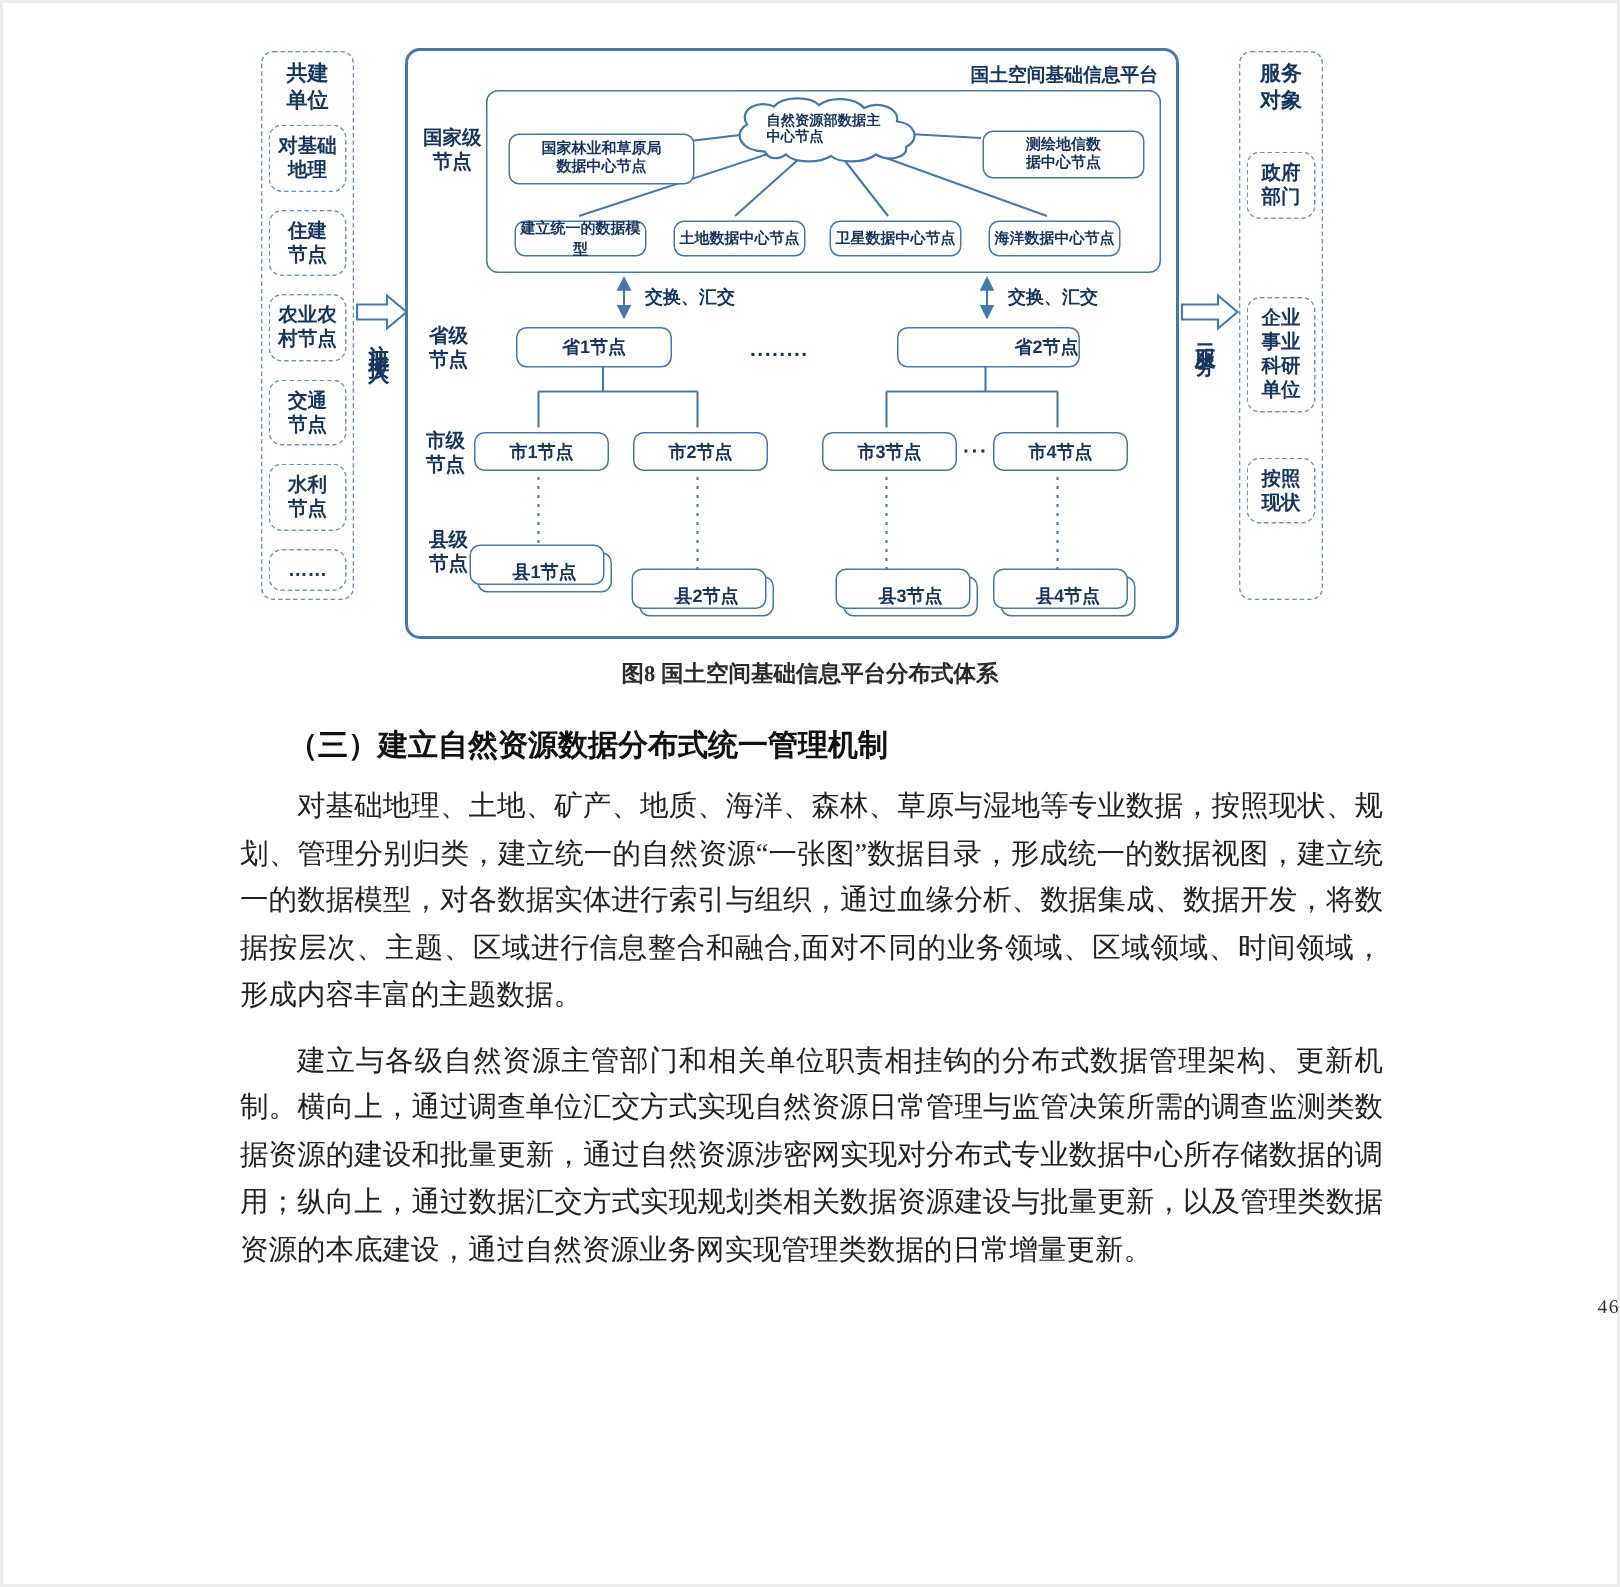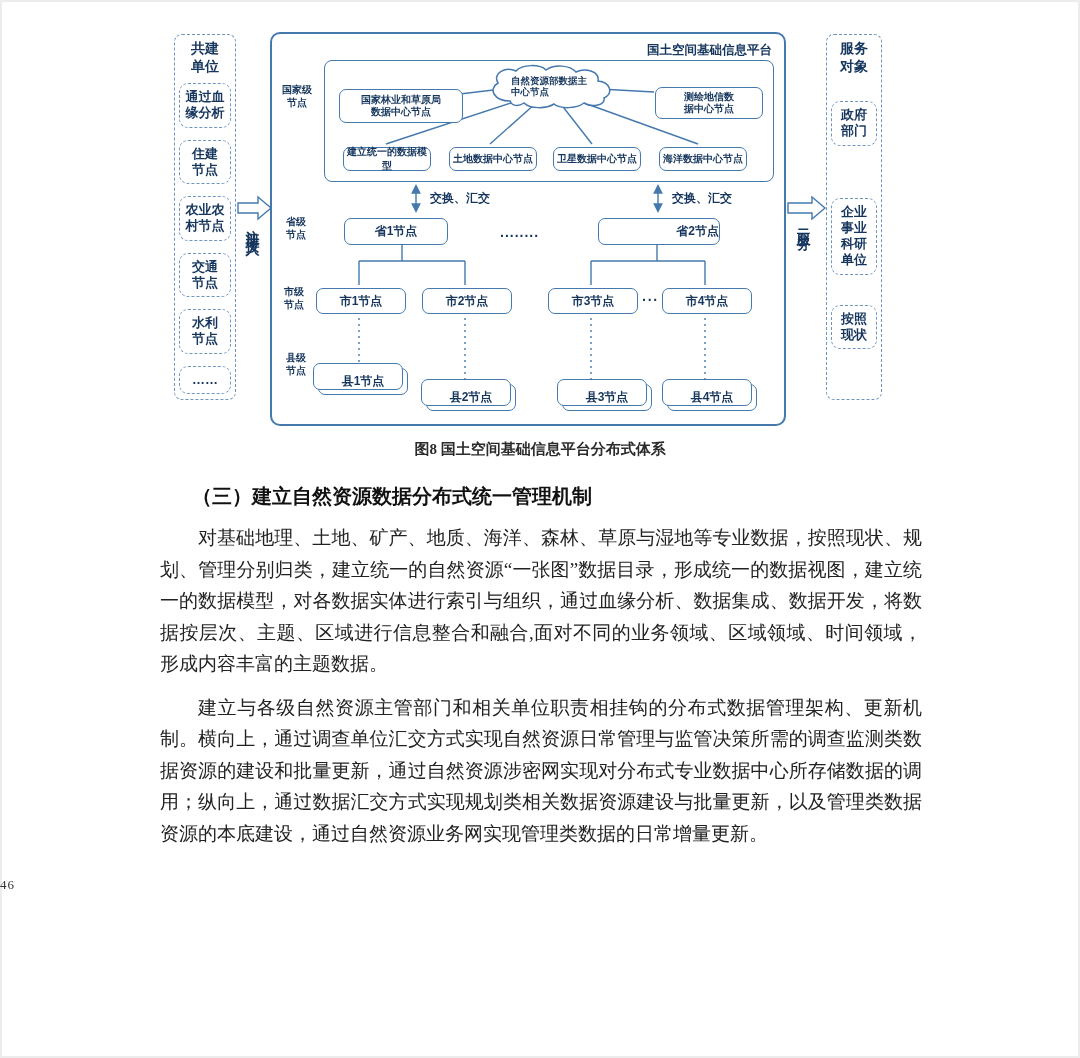--- a/index.html
+++ b/index.html
@@ -29,21 +29,21 @@
   .cw5{display:inline-block;width:5em;line-height:1.2;word-break:break-all;}
   .cw8{display:inline-block;width:8.2em;line-height:1.2;word-break:break-all;}
 
   .v-label { position:absolute; writing-mode:vertical-rl; text-orientation:upright;
              font-size:14px; font-weight:700; color:#16365d; letter-spacing:4px; z-index:2; }
 
   .main-box { position:absolute; left:102px; top:4px; width:516px; height:394px;
               border:2px solid #4579ad; border-radius:10px; z-index:2; background:transparent;padding-left:32px; }
   .platform-title { position:absolute; right:12px; top:8px; font-size:12.5px;
                     font-weight:700; color:#16365d; }
-  .lvl { position:absolute; color:#16365d; font-weight:700; font-size:10px;
+  .lvl { position:absolute; color:#16365d; font-weight:700; font-size:13px;
          text-align:center; z-index:3; }
   .national-box { position:absolute; left:52px; top:26px; width:450px; height:122px;
                   border:1.5px solid #4579ad; border-radius:8px; }
   .cloud { position:absolute; left:155px; top:2px; width:140px; height:46px; z-index:3; }
   .cloud svg { position:absolute; left:0; top:0; }
   .cloud-text { position:absolute; inset:0; display:flex; align-items:center;
                 justify-content:center; text-align:left; font-size:9.5px;
                 font-weight:600; color:#16365d; }
   .node { position:absolute; border:1.5px solid #4579ad; border-radius:7px; background:#fff;
           color:#16365d; font-weight:600; display:flex; align-items:center;
@@ -55,21 +55,21 @@
           background:#fff; z-index:-1; }
   .exchange { position:absolute; font-size:12px; font-weight:700; color:#16365d; z-index:3; }
   .dots { position:absolute; font-size:14px; font-weight:700; color:#16365d;
           letter-spacing:1px; z-index:3; }
 
   
   .caption { text-align:center; margin-top:10px; font-size:15px; font-weight:700; color:#2b2b2b; }
   .heading { margin:24px 0 0 192px; font-size:20px; font-weight:700; color:#111; }
   .body-para { margin:12px 158px 0 160px; font-size:19px; line-height:31.5px;
                text-align:justify; text-indent:2em; color:#222; }
-  .page-number { text-align:left; margin-top:28px; font-size:13px; color:#333; letter-spacing:1px; }
+  .page-number { text-align:right; margin-top:14px; font-size:13px; color:#333; letter-spacing:1px; }
 </style>
 </head>
 <body>
 
 <div class="figure">
 
   <svg class="connectors" width="716" height="402" viewBox="0 0 716 402">
     <defs>
       <marker id="ah" viewBox="0 0 10 10" refX="8" refY="5" markerWidth="7" markerHeight="7" orient="auto-start-reverse">
         <path d="M0,0 L10,5 L0,10 z" fill="#4579ad"></path>
@@ -92,21 +92,21 @@
     <g>
       <line class="dashline" x1="191" y1="284" x2="191" y2="352"></line>
       <line class="dashline" x1="297" y1="284" x2="297" y2="352"></line>
       <line class="dashline" x1="423" y1="284" x2="423" y2="352"></line>
       <line class="dashline" x1="537" y1="284" x2="537" y2="352"></line>
     </g>
   </svg>
 
   <aside class="panel" style="left:6px; top:6px; width:62px; height:366px;">
     <div class="ptitle"><span class="cw2">共建单位</span></div>
-    <div class="dash-item" style="margin-top:8px;"><span class="cw3">通过血缘分析</span></div>
+    <div class="dash-item" style="margin-top:8px;"><span class="cw3">对基础地理</span></div>
     <div class="dash-item" style="margin-top:12px;"><span class="cw2">住建节点</span></div>
     <div class="dash-item" style="margin-top:12px;"><span class="cw3">农业农村节点</span></div>
     <div class="dash-item" style="margin-top:12px;"><span class="cw2">交通节点</span></div>
     <div class="dash-item" style="margin-top:12px;"><span class="cw2">水利节点</span></div>
     <div class="dash-item" style="margin-top:12px;"><span>……</span></div>
   </aside>
 
   <div class="v-label" style="left:76px; top:190px;">注册接入</div>
 
   <div class="main-box">

